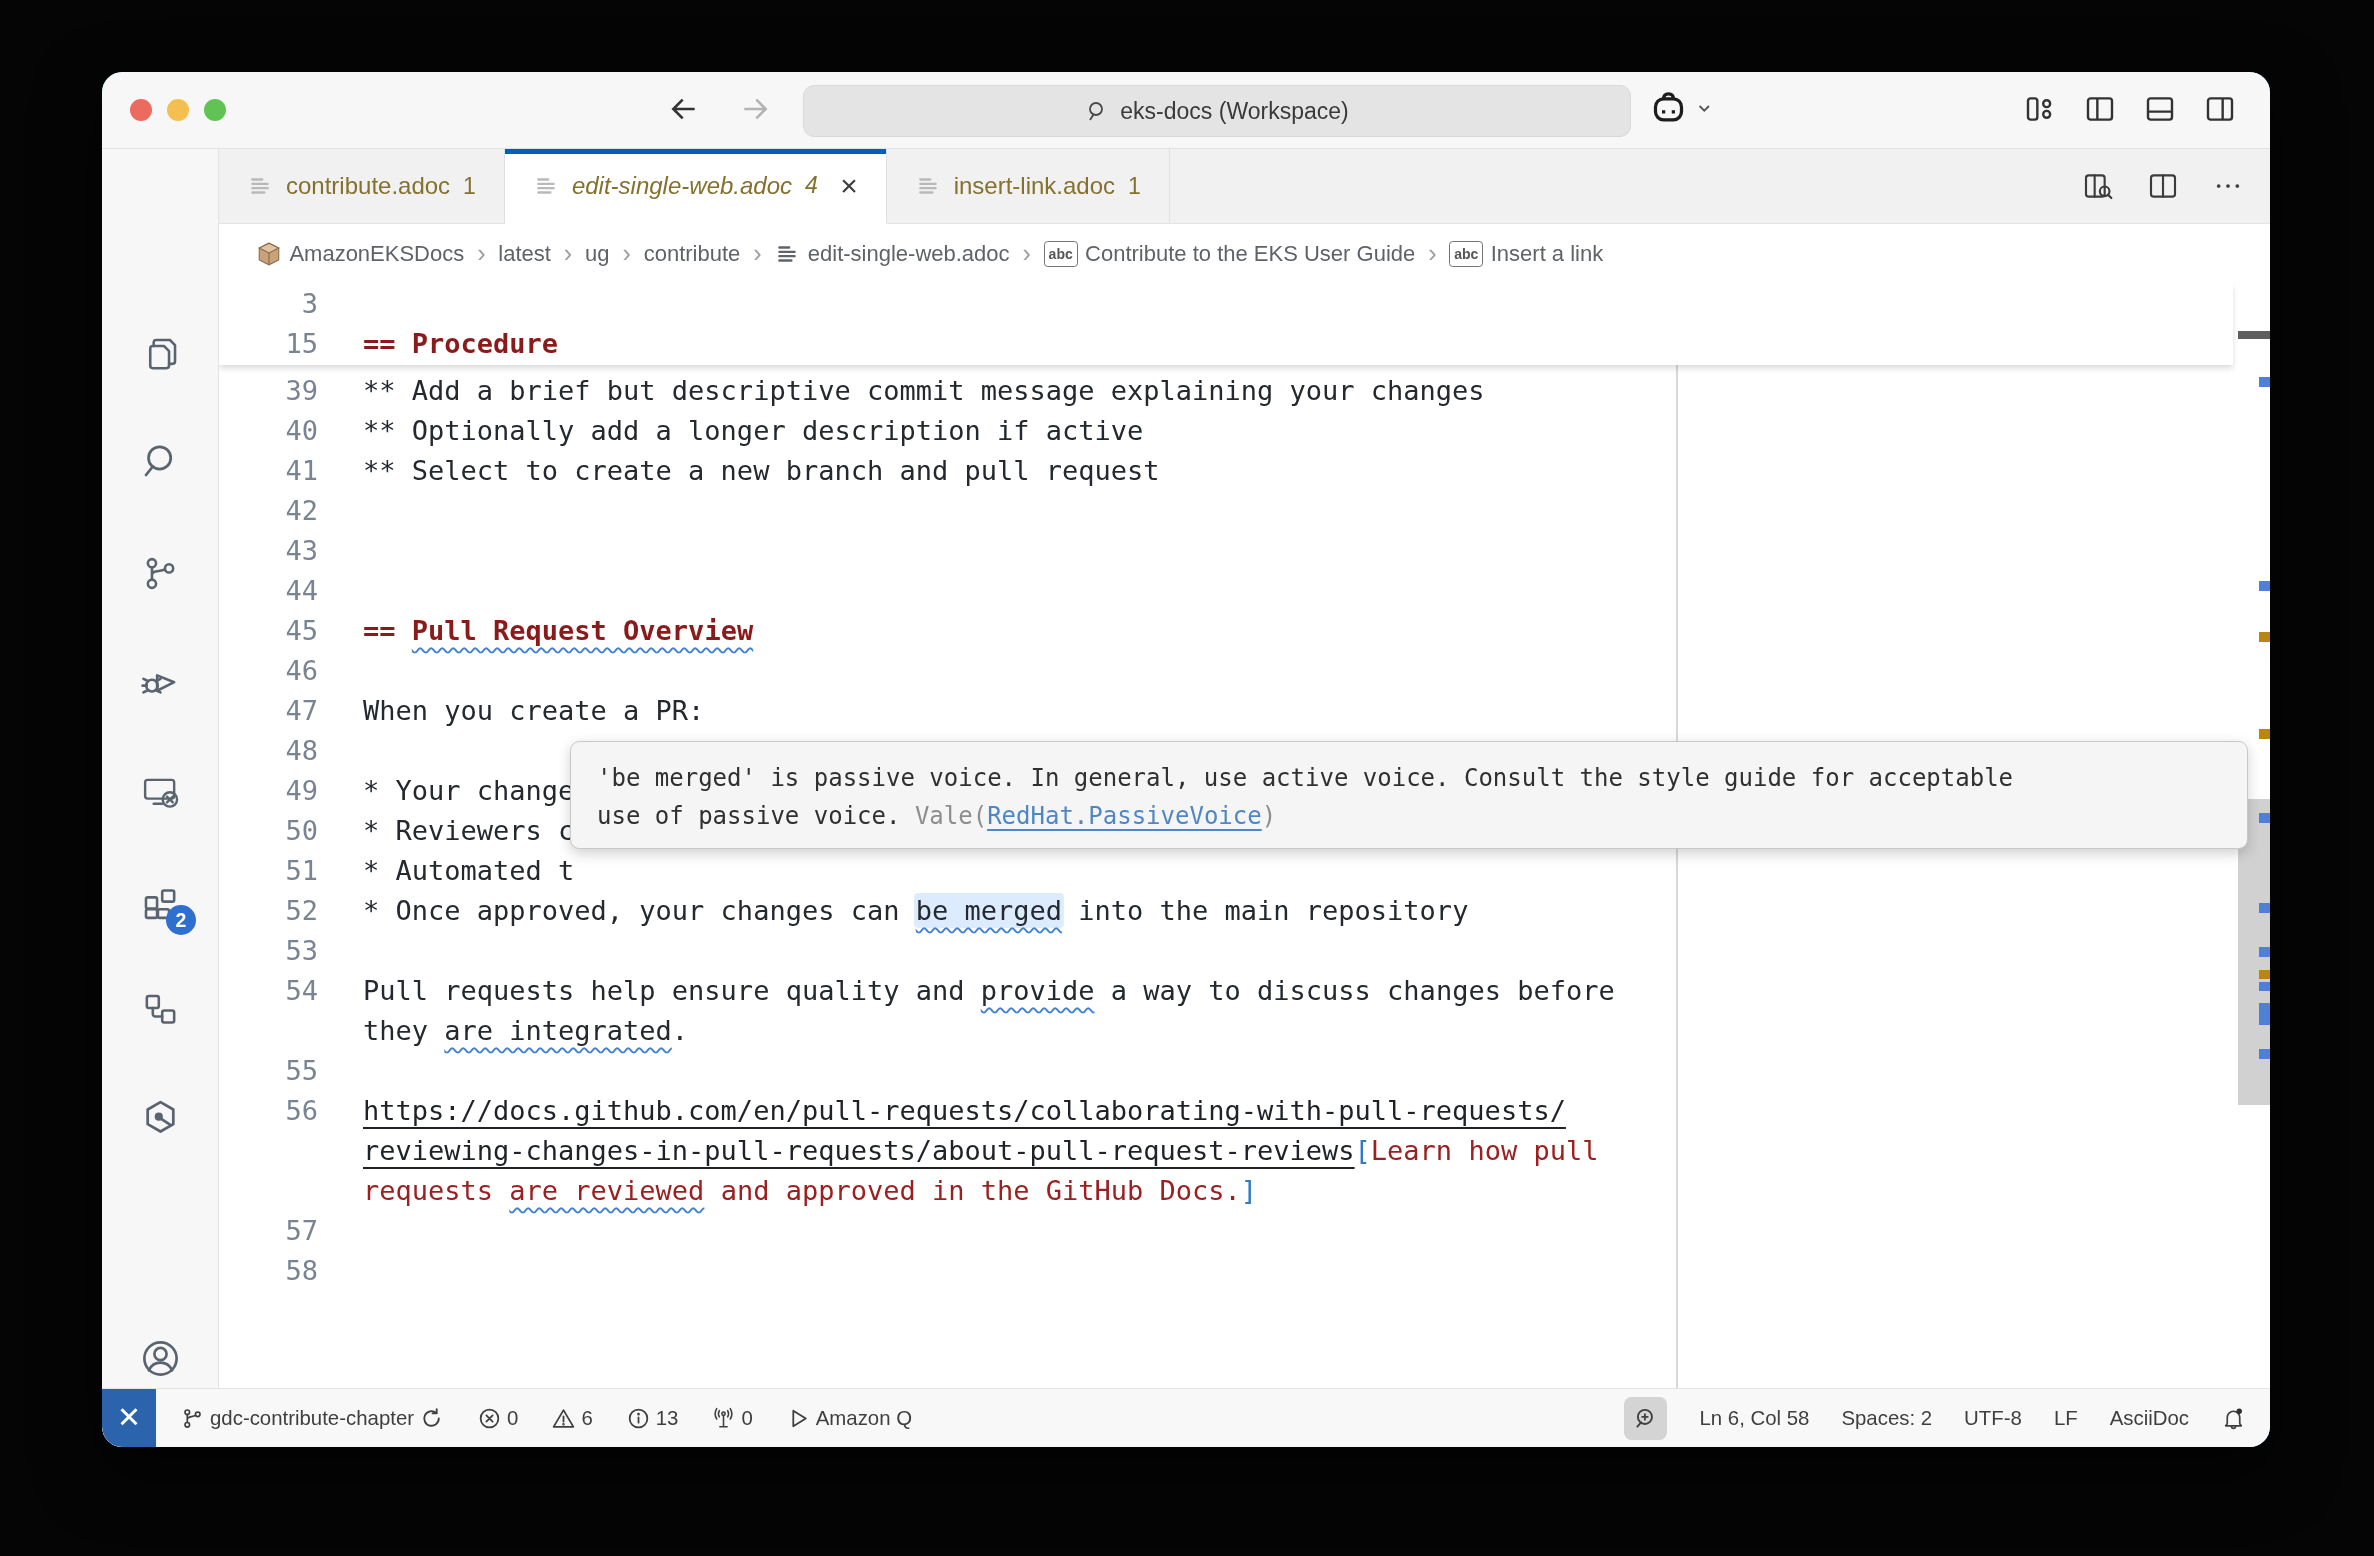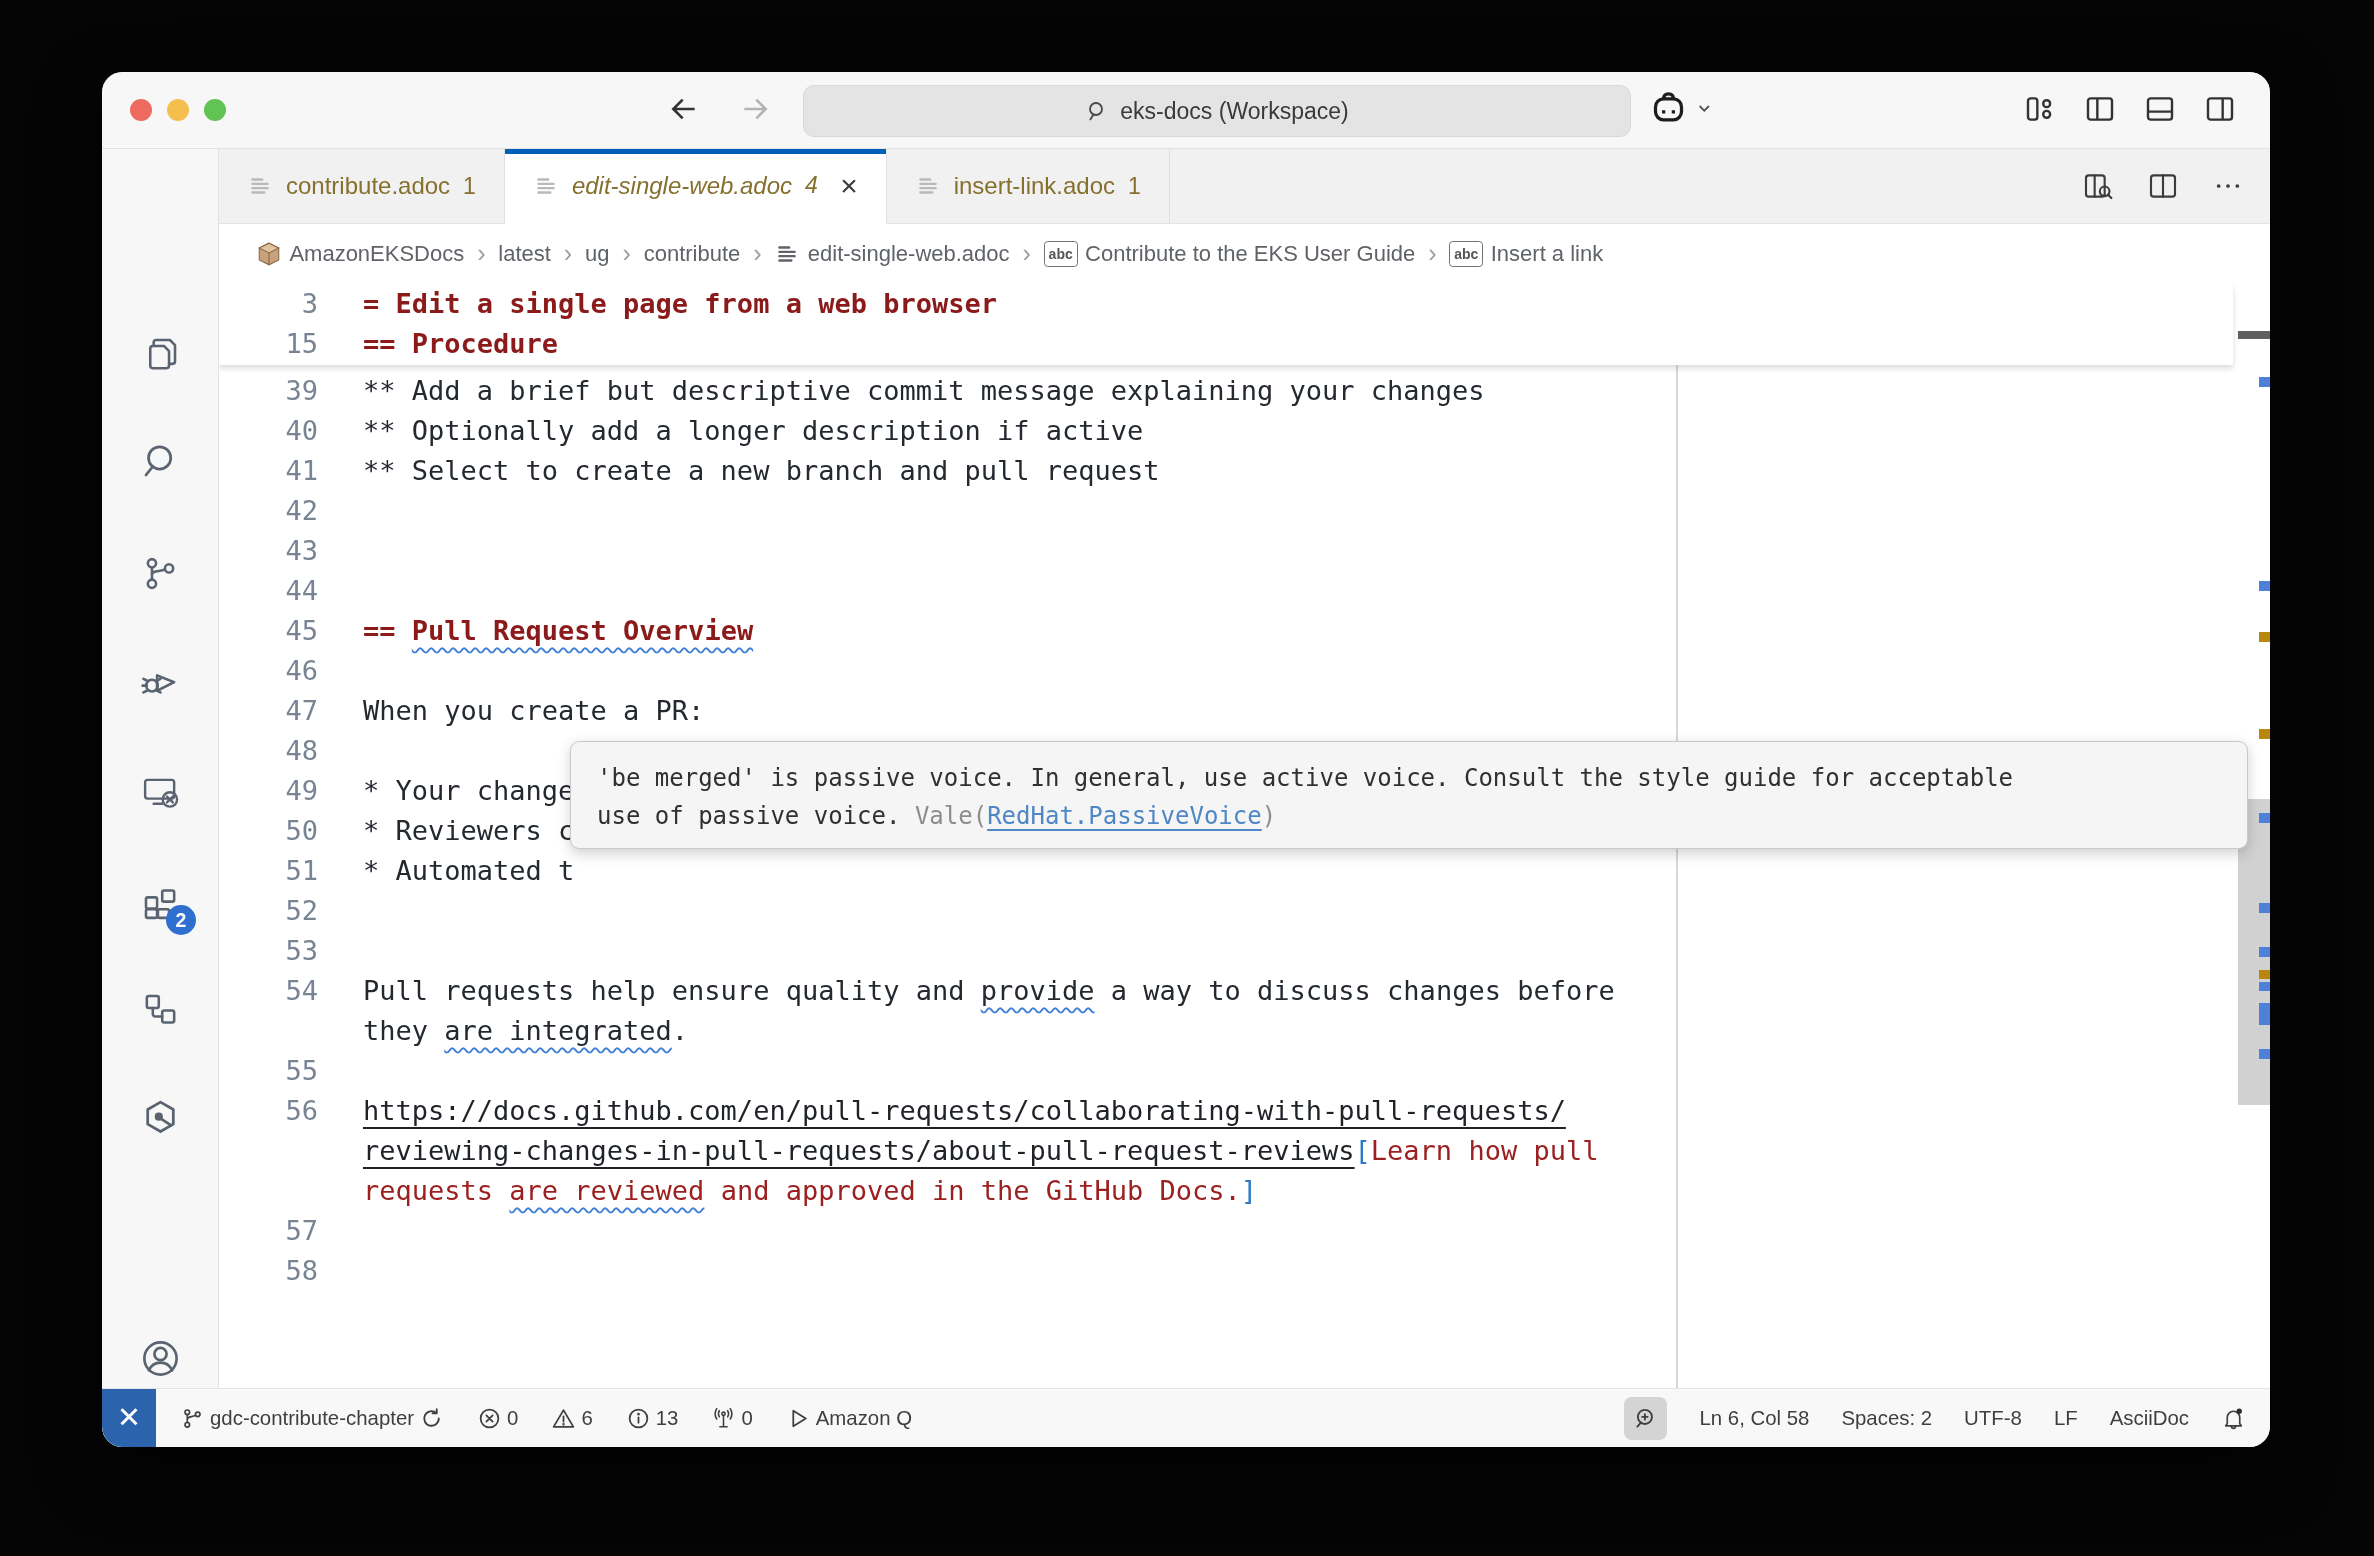--- a/index.html
+++ b/index.html
@@ -363,33 +363,33 @@
               <div class="row"><div class="gut">42</div><div class="txt"></div></div>
               <div class="row"><div class="gut">43</div></div>
               <div class="row"><div class="gut">44</div><div class="txt"></div></div>
               <div class="row"><div class="gut">45</div><div class="txt"><span class="s-h">== </span><span class="s-h sq">Pull Request Overview</span></div></div>
               <div class="row"><div class="gut">46</div><div class="txt"></div></div>
               <div class="row"><div class="gut">47</div><div class="txt"><span>When you create a PR:</span></div></div>
               <div class="row"><div class="gut">48</div><div class="txt"></div></div>
               <div class="row"><div class="gut">49</div><div class="txt"><span>* Your change</span></div></div>
               <div class="row"><div class="gut">50</div><div class="txt"><span>* Reviewers c</span></div></div>
               <div class="row"><div class="gut">51</div><div class="txt"><span>* Automated t</span></div></div>
-              <div class="row"><div class="gut">52</div></div>
+              <div class="row"><div class="gut">52</div><div class="txt"><span>* Once approved, your changes can </span><span class="sq hl">be merged</span><span> into the main repository</span></div></div>
               <div class="row"><div class="gut">53</div><div class="txt"></div></div>
               <div class="row"><div class="gut">54</div><div class="txt"><span>Pull requests help ensure quality and </span><span class="sq">provide</span><span> a way to discuss changes before</span></div></div>
               <div class="row"><div class="gut"></div><div class="txt"><span>they </span><span class="sq">are integrated</span><span>.</span></div></div>
               <div class="row"><div class="gut">55</div><div class="txt"></div></div>
               <div class="row"><div class="gut">56</div><div class="txt"><span class="s-u">https://docs.github.com/en/pull-requests/collaborating-with-pull-requests/</span></div></div>
               <div class="row"><div class="gut"></div><div class="txt"><span class="s-u">reviewing-changes-in-pull-requests/about-pull-request-reviews</span><span class="s-b">[</span><span class="s-r">Learn how pull</span></div></div>
               <div class="row"><div class="gut"></div><div class="txt"><span class="s-r">requests </span><span class="s-r sq">are reviewed</span><span class="s-r"> and approved in the GitHub Docs.</span><span class="s-b">]</span></div></div>
               <div class="row"><div class="gut">57</div><div class="txt"></div></div>
               <div class="row"><div class="gut">58</div><div class="txt"></div></div>
             </div>
           <div class="sticky" id="sticky">
-              <div class="row"><div class="gut">3</div><div class="txt"><span class="s-h">= Edit a single page from a web browser</span></div></div>
+              <div class="row"><div class="gut">3</div></div>
               <div class="row"><div class="gut">15</div><div class="txt"><span class="s-h">== Procedure</span></div></div>
             </div>
 
           <div class="tooltip">
             <div class="tt-msg">
               <span>'be merged' is passive voice. In general, use active voice. Consult the style guide for acceptable</span><br>
               <span>use of passive voice. </span><span class="tt-vale">Vale(</span><span class="tt-link">RedHat.PassiveVoice</span><span class="tt-vale">)</span>
             </div>
           </div>
 

